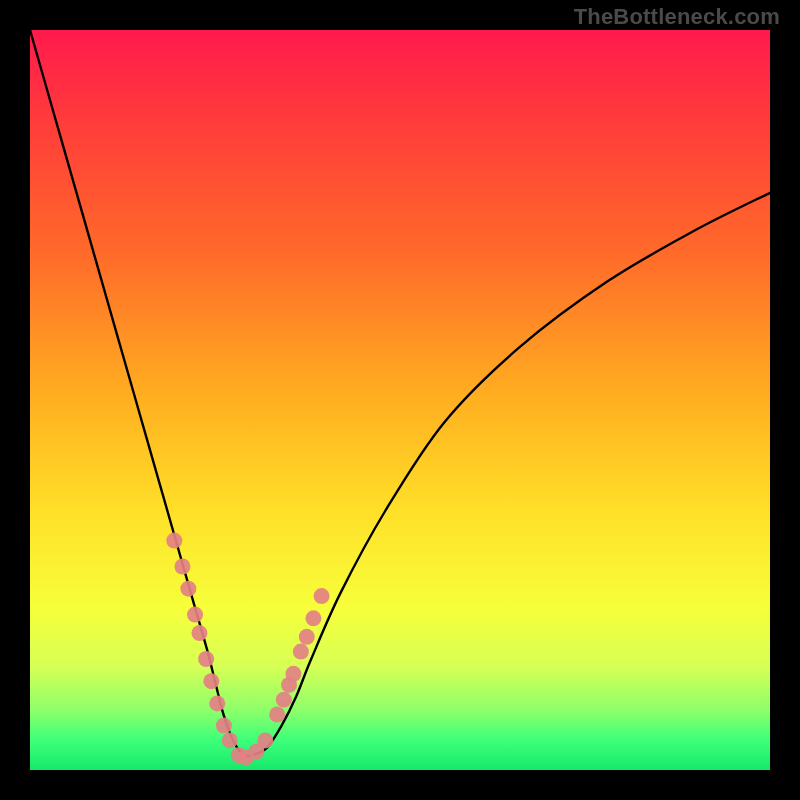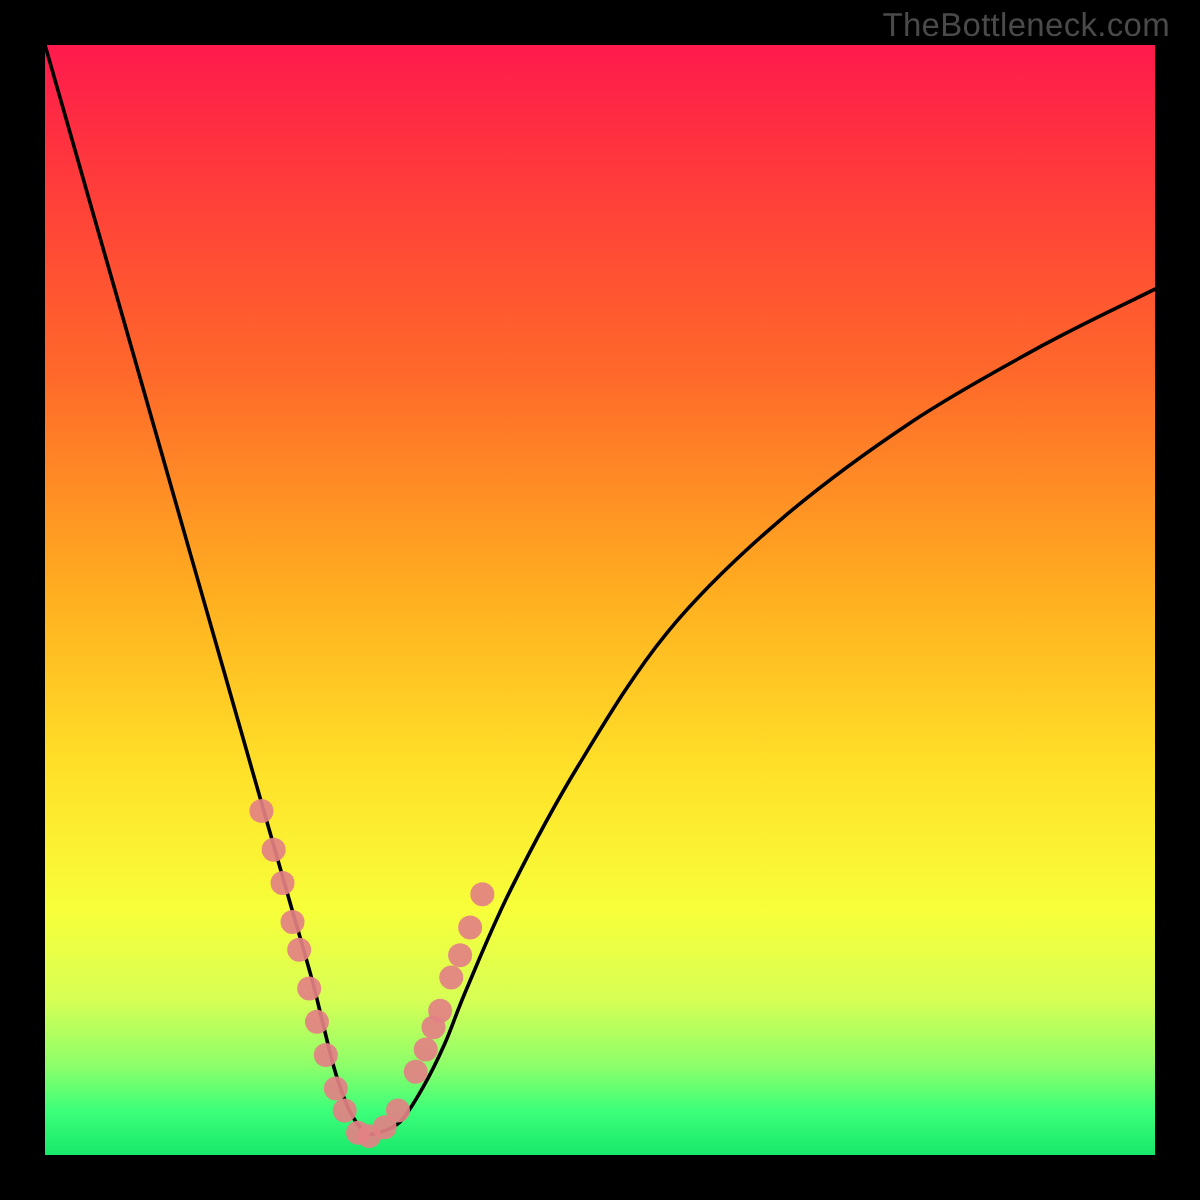--- a/index.html
+++ b/index.html
@@ -26,21 +26,21 @@
       #ffe028 65%,
       #f7ff3a 78%,
       #d7ff55 86%,
       #8cff6a 92%,
       #3dff7a 96%,
       #17e86a 100%);
   }
   .watermark {
     position: absolute;
     color: #4a4a4a;
-    font-weight: 400;
+    font-weight: 700;
     letter-spacing: 0.2px;
   }
   svg.curve {
     position: absolute;
     inset: 0;
     width: 100%;
     height: 100%;
     pointer-events: none;
   }
   .curve-path {

